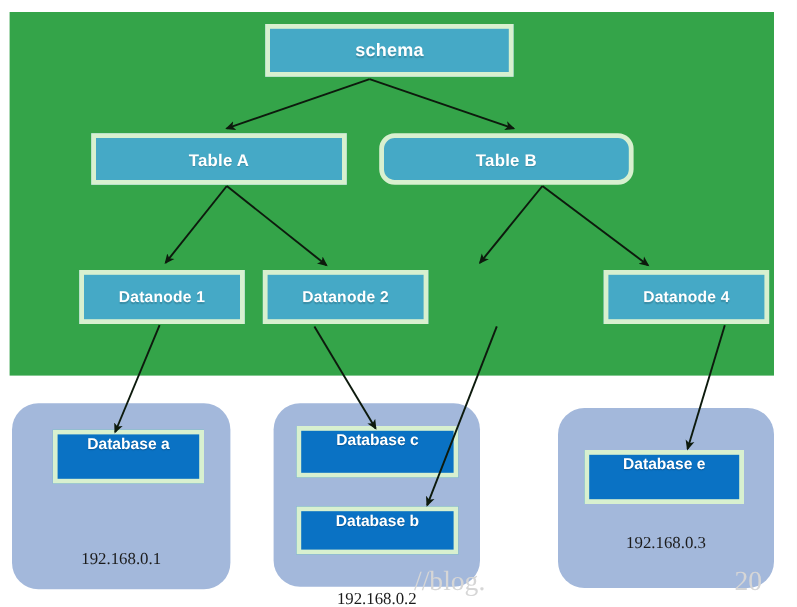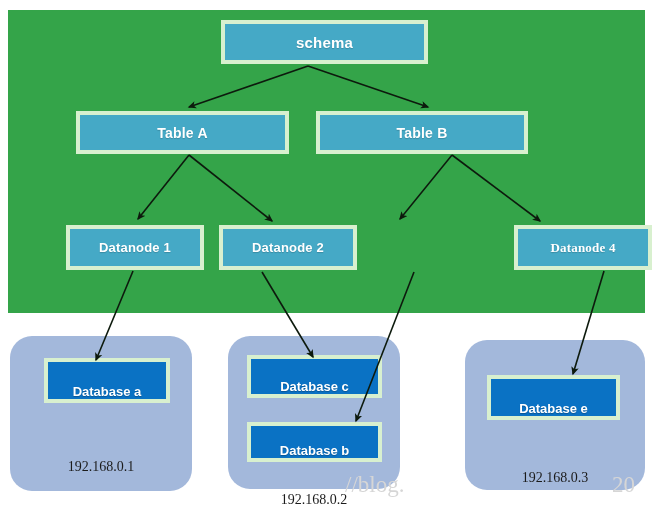--- a/index.html
+++ b/index.html
@@ -37,45 +37,45 @@
     justify-content: center;
     color: #ffffff;
     font-weight: bold;
     letter-spacing: .2px;
     text-shadow: 0 1px 1px rgba(0,0,0,.18);
     margin-left: 16px;
   }
   .node.schema   { left:205px; top:20px;  width:207px; height:44px; font-size:15px; }
   .node.table    { top:111px; height:43px; font-size:14px; }
   .node.table-a  { left:60px;  width:213px;align-items:center; }
-  .node.table-b  { left:300px; width:212px; }
+  .node.table-b  { left:300px; width:212px;border-radius:13px; }
   .node.datanode { top:225px; width:138px; height:45px; font-size:13px; }
   .node.dn1 { left:50px;  }
   .node.dn2 { left:203px; }
   .node.dn3 { left:350px; }
-  .node.dn4 { left:498px;font-family:Liberation Serif, serif; }
+  .node.dn4 { left:487px; }
 
   
   .host {
     position: absolute;
     box-sizing: border-box;
     background: #a3b8db;
     border-radius: 22px;
   }
   .host-1 { left:10px;  top:336px; width:182px; height:155px; }
   .host-2 { left:228px; top:336px; width:172px; height:153px; }
   .host-3 { left:465px; top:340px; width:180px; height:150px; }
 
   .db {
     position: absolute;
     box-sizing: border-box;
     background: #0a72c4;
     border: 4px solid #d8f0cf;
     display: flex;
-    align-items: flex-end;
+    align-items: flex-start;
     justify-content: center;
     color: #ffffff;
     font-weight: bold;
     font-size: 13px;
     text-shadow: 0 1px 1px rgba(0,0,0,.25);
   }
   .db-a { left:44px;  top:358px; width:126px; height:45px; }
   .db-c { left:247px; top:355px; width:135px; height:43px; }
   .db-b { left:247px; top:422px; width:135px; height:40px; }
   .db-e { left:487px; top:375px; width:133px; height:45px; }
@@ -83,21 +83,21 @@
   .ip {
     position: absolute;
     color: #1b1b1b;
     font-family: "Liberation Serif", serif;
     font-size: 14px;
     text-align: center;
     white-space: nowrap;
   }
   .ip-1 { left:10px;  top:459px; width:182px; }
   .ip-2 { left:228px; top:468px; width:172px;margin-top:24px; }
-  .ip-3 { left:465px; top:470px; width:180px; }
+  .ip-3 { left:465px; top:446px; width:180px; }
 
   
   .arrows {
     position: absolute;
     left: 0;
     top: 0;
     width: 664px;
     height: 506px;
     pointer-events: none;
   }

